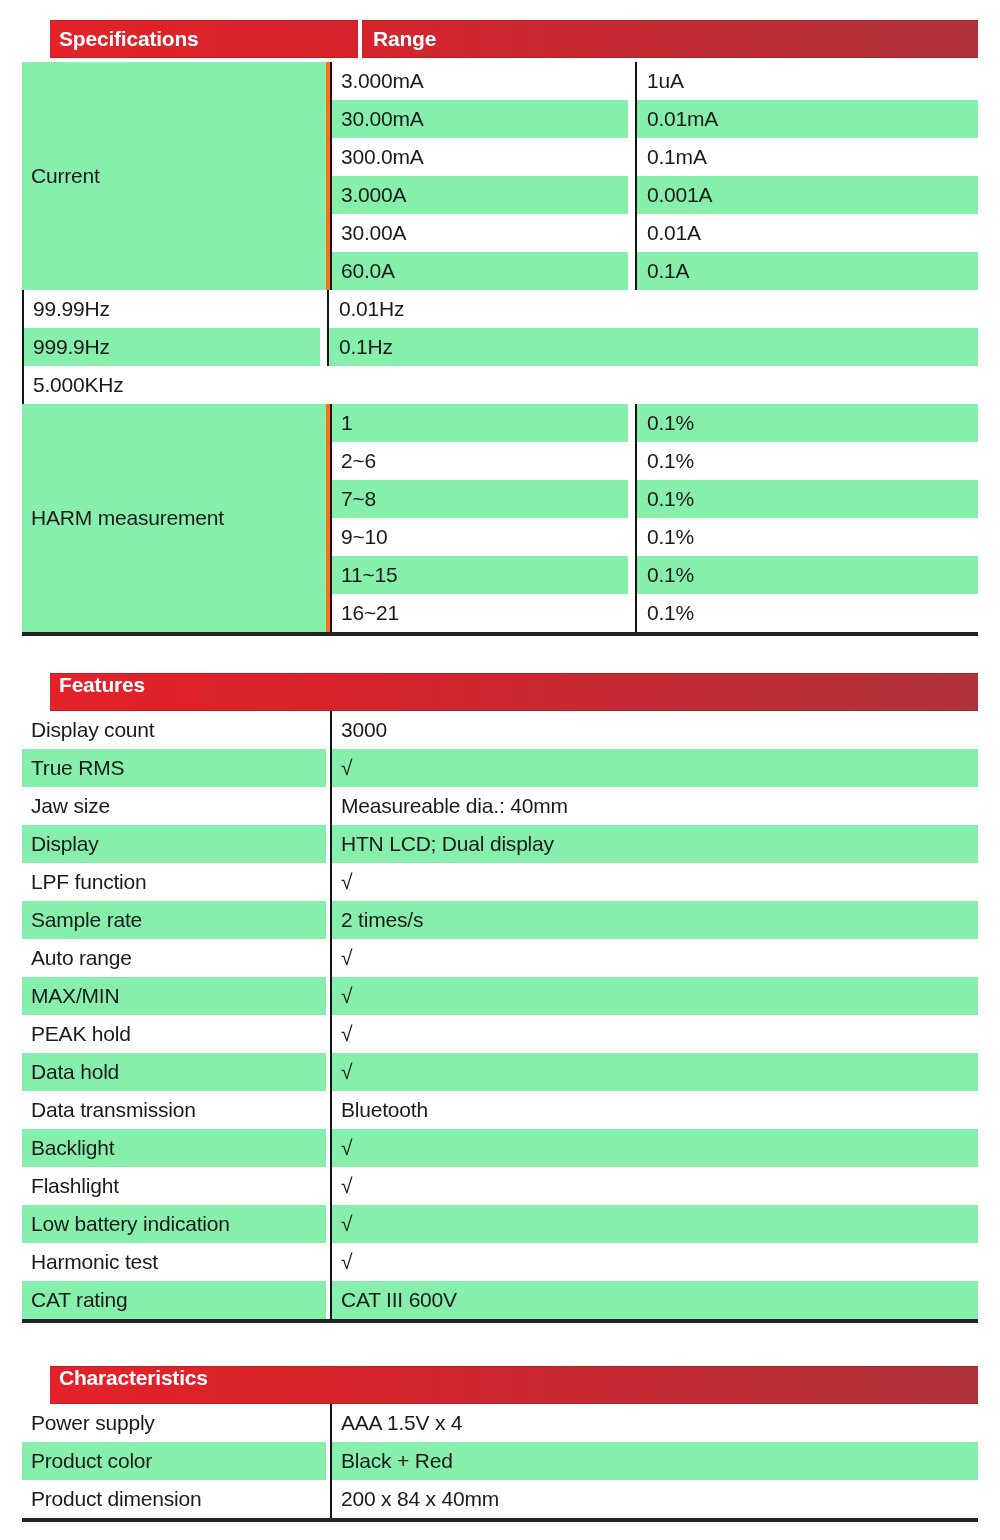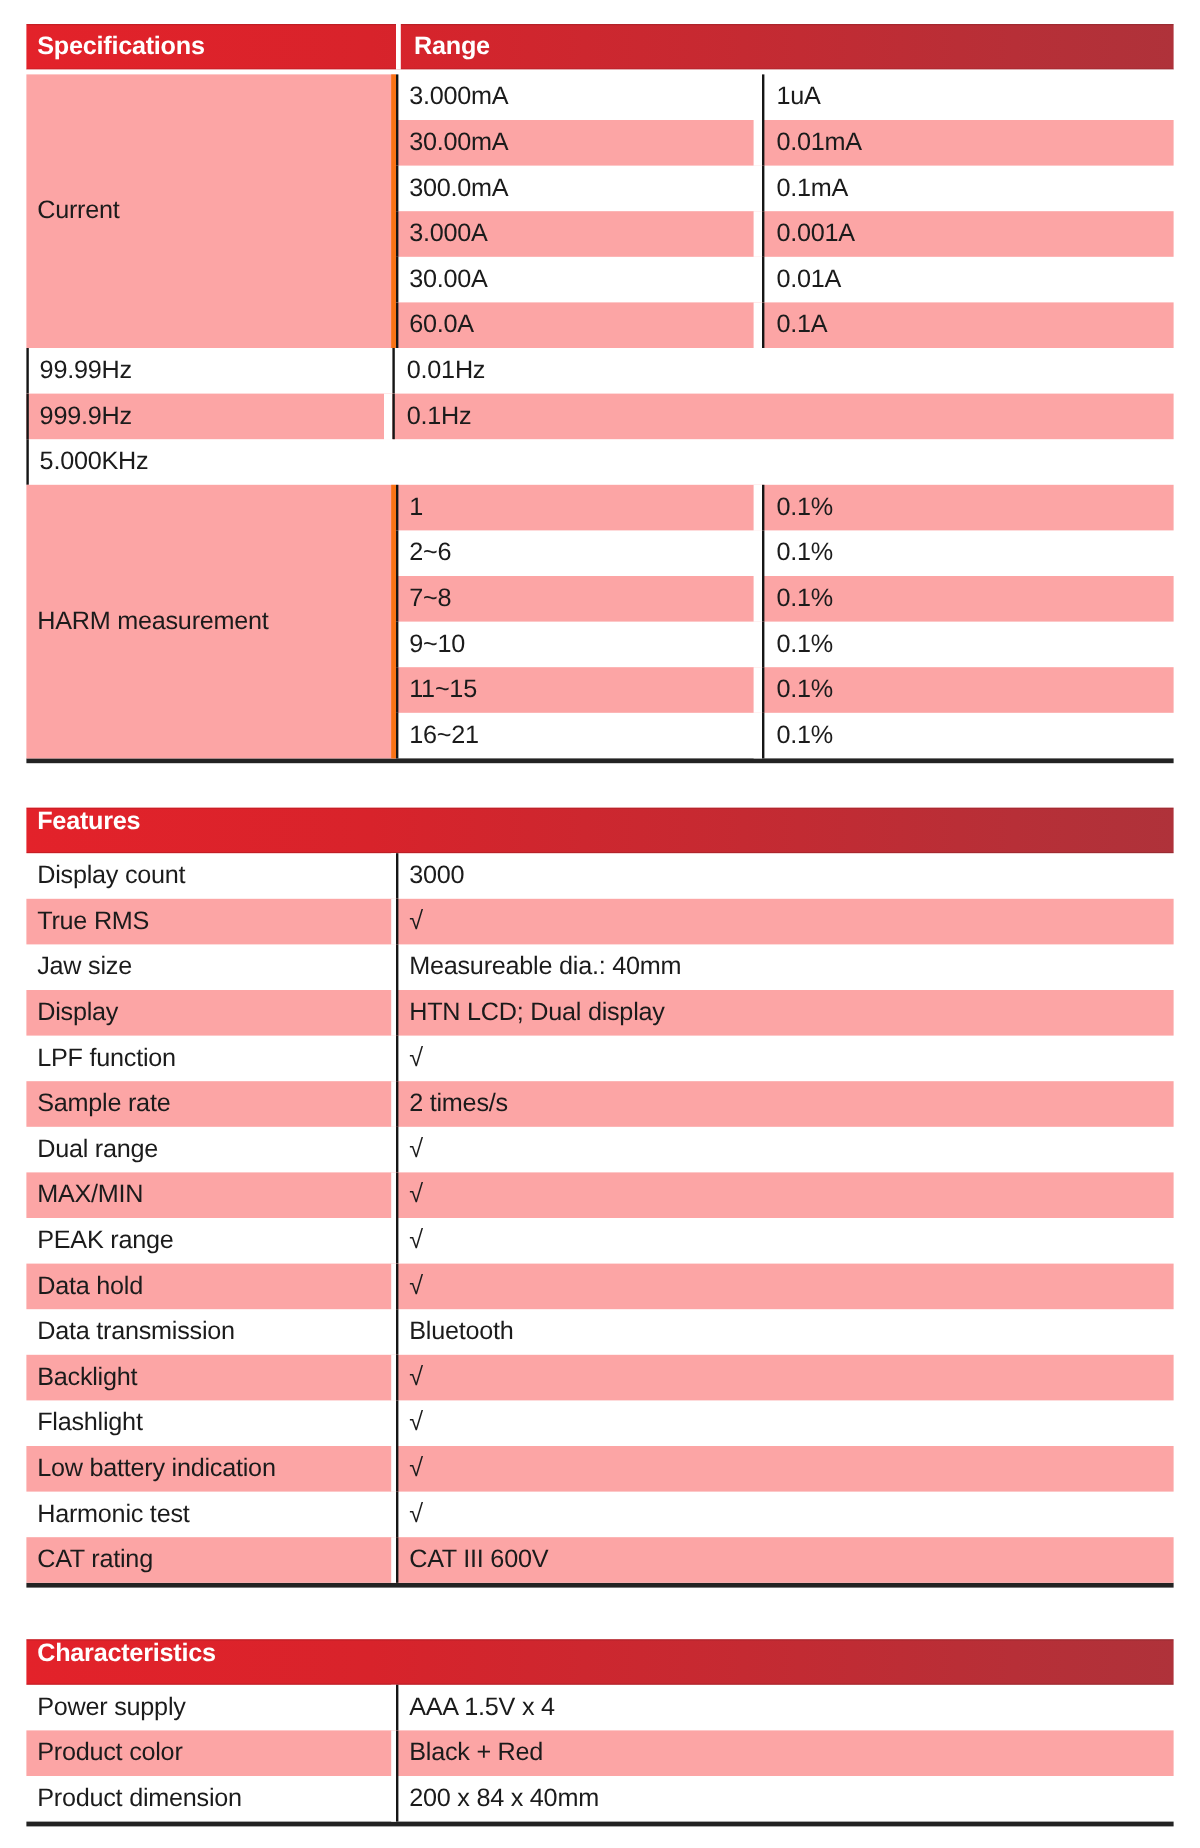--- a/index.html
+++ b/index.html
@@ -27,28 +27,29 @@
 
   
   .thead {
     height: 38px;
     display: flex;
     align-items: stretch;
     background: linear-gradient(to right, #e3222a 0%, #d8232b 30%, #af323a 100%);
     color: #ffffff;
     font-weight: bold;
     box-shadow: inset 0 1px 0 rgba(0,0,0,0.12), inset 0 -1px 0 rgba(0,0,0,0.12);
+    margin-left: 28px;
   }
   .th { display: flex; align-items: center; box-sizing: border-box; }
   .th.col1 { width: 308px; padding-left: 9px; }
   .th-divider { width: 4px; background: #ffffff; }
   .th.col2 { flex: 1; padding-left: 11px; border-radius: 11px; }
   .thead.single { padding-left: 9px; display: flex; align-items: flex-start; }
 
-  .shaded { background: #fca5a5; }
+  .shaded { background: #86efac; }
 
   
   .spec-body { border-top: 4px solid #ffffff; }
   .spec-section { display: flex; }
   .spec-label-cell {
     width: 308px;
     box-sizing: border-box;
     padding-left: 9px;
     display: flex;
     align-items: center;
@@ -198,29 +199,29 @@
         </div>
         <div class="kv-row">
           <div class="cell kv-label">LPF function</div>
           <div class="cell kv-value">√</div>
         </div>
         <div class="kv-row">
           <div class="cell kv-label shaded">Sample rate</div>
           <div class="cell kv-value shaded">2 times/s</div>
         </div>
         <div class="kv-row">
-          <div class="cell kv-label">Dual range</div>
+          <div class="cell kv-label">Auto range</div>
           <div class="cell kv-value">√</div>
         </div>
         <div class="kv-row">
           <div class="cell kv-label shaded">MAX/MIN</div>
           <div class="cell kv-value shaded">√</div>
         </div>
         <div class="kv-row">
-          <div class="cell kv-label">PEAK range</div>
+          <div class="cell kv-label">PEAK hold</div>
           <div class="cell kv-value">√</div>
         </div>
         <div class="kv-row">
           <div class="cell kv-label shaded">Data hold</div>
           <div class="cell kv-value shaded">√</div>
         </div>
         <div class="kv-row">
           <div class="cell kv-label">Data transmission</div>
           <div class="cell kv-value">Bluetooth</div>
         </div>

